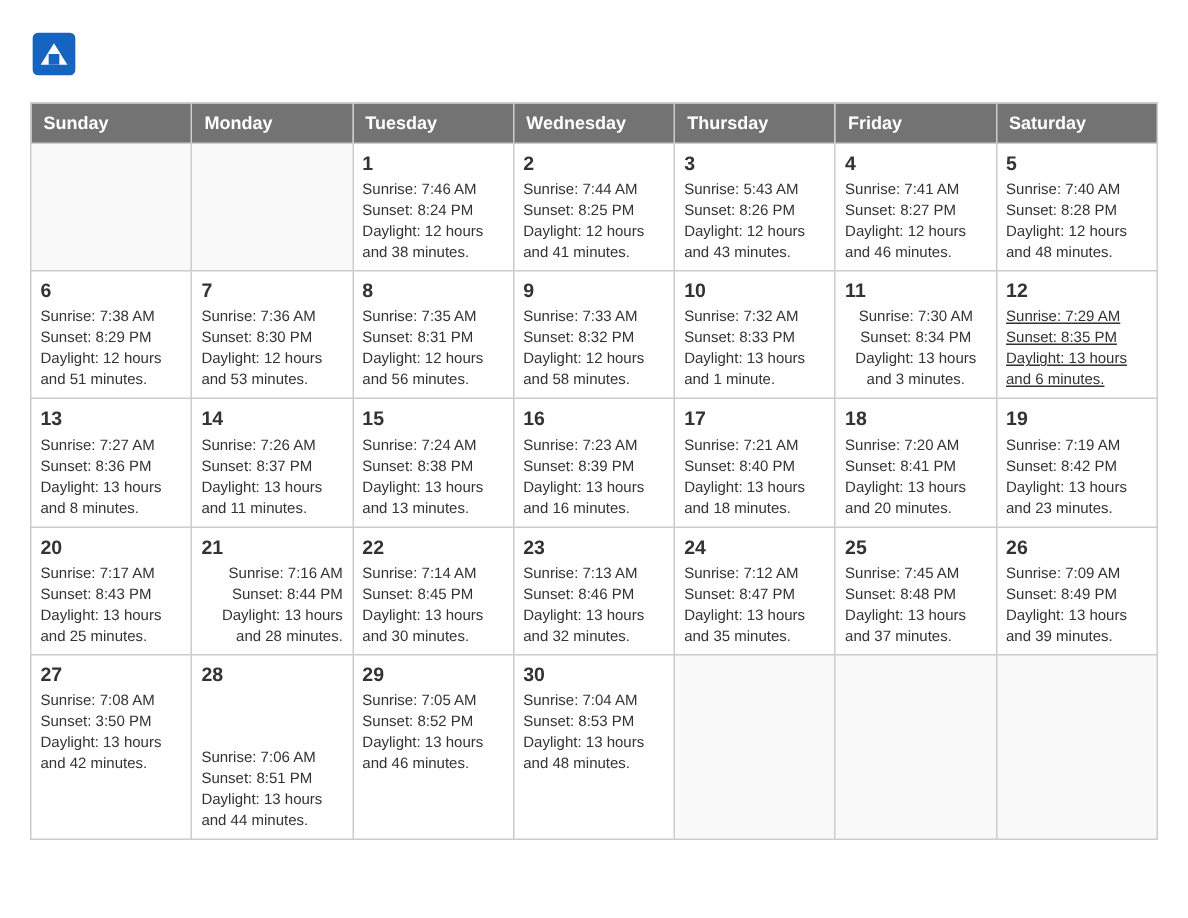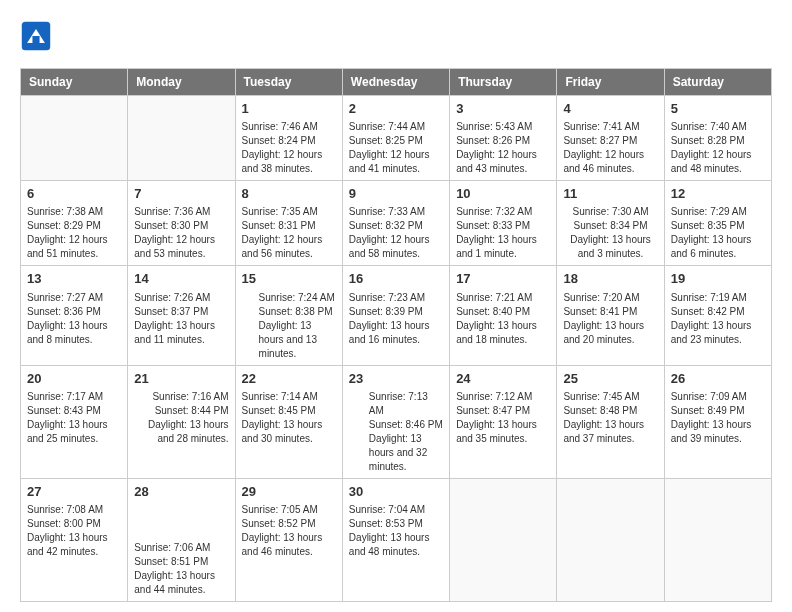--- a/index.html
+++ b/index.html
@@ -182,41 +182,41 @@
 Daylight: 13 hours and 1 minute.</div>
         </td>
         <td>
           <span class="day-num">11</span>
           <div class="day-info" style="white-space: pre-line; text-align: center;">Sunrise: 7:30 AM
 Sunset: 8:34 PM
 Daylight: 13 hours and 3 minutes.</div>
         </td>
         <td>
           <span class="day-num">12</span>
-          <div class="day-info" style="white-space: pre-line;">Sunrise: 7:29 AM
+          <div class="day-info" style="white-space: pre-line; text-decoration: underline;">Sunrise: 7:29 AM
 Sunset: 8:35 PM
 Daylight: 13 hours and 6 minutes.</div>
         </td>
       </tr>
       <tr>
         <td>
           <span class="day-num">13</span>
           <div class="day-info" style="white-space: pre-line;">Sunrise: 7:27 AM
 Sunset: 8:36 PM
 Daylight: 13 hours and 8 minutes.</div>
         </td>
         <td>
           <span class="day-num">14</span>
           <div class="day-info" style="white-space: pre-line;">Sunrise: 7:26 AM
 Sunset: 8:37 PM
 Daylight: 13 hours and 11 minutes.</div>
         </td>
         <td>
           <span class="day-num">15</span>
-          <div class="day-info" style="white-space: pre-line; margin-left: 17px;">Sunrise: 7:24 AM
+          <div class="day-info" style="white-space: pre-line;">Sunrise: 7:24 AM
 Sunset: 8:38 PM
 Daylight: 13 hours and 13 minutes.</div>
         </td>
         <td>
           <span class="day-num">16</span>
           <div class="day-info" style="white-space: pre-line;">Sunrise: 7:23 AM
 Sunset: 8:39 PM
 Daylight: 13 hours and 16 minutes.</div>
         </td>
         <td>
@@ -252,21 +252,21 @@
 Daylight: 13 hours and 28 minutes.</div>
         </td>
         <td>
           <span class="day-num">22</span>
           <div class="day-info" style="white-space: pre-line;">Sunrise: 7:14 AM
 Sunset: 8:45 PM
 Daylight: 13 hours and 30 minutes.</div>
         </td>
         <td>
           <span class="day-num">23</span>
-          <div class="day-info" style="white-space: pre-line; margin-left: 20px;">Sunrise: 7:13 AM
+          <div class="day-info" style="white-space: pre-line;">Sunrise: 7:13 AM
 Sunset: 8:46 PM
 Daylight: 13 hours and 32 minutes.</div>
         </td>
         <td>
           <span class="day-num">24</span>
           <div class="day-info" style="white-space: pre-line;">Sunrise: 7:12 AM
 Sunset: 8:47 PM
 Daylight: 13 hours and 35 minutes.</div>
         </td>
         <td>
@@ -279,21 +279,21 @@
           <span class="day-num">26</span>
           <div class="day-info" style="white-space: pre-line;">Sunrise: 7:09 AM
 Sunset: 8:49 PM
 Daylight: 13 hours and 39 minutes.</div>
         </td>
       </tr>
       <tr>
         <td>
           <span class="day-num">27</span>
           <div class="day-info" style="white-space: pre-line;">Sunrise: 7:08 AM
-Sunset: 8:00 PM
+Sunset: 3:50 PM
 Daylight: 13 hours and 42 minutes.</div>
         </td>
         <td>
           <span class="day-num">28</span>
           <div class="day-info" style="white-space: pre-line; margin-top: 40px;">Sunrise: 7:06 AM
 Sunset: 8:51 PM
 Daylight: 13 hours and 44 minutes.</div>
         </td>
         <td>
           <span class="day-num">29</span>

